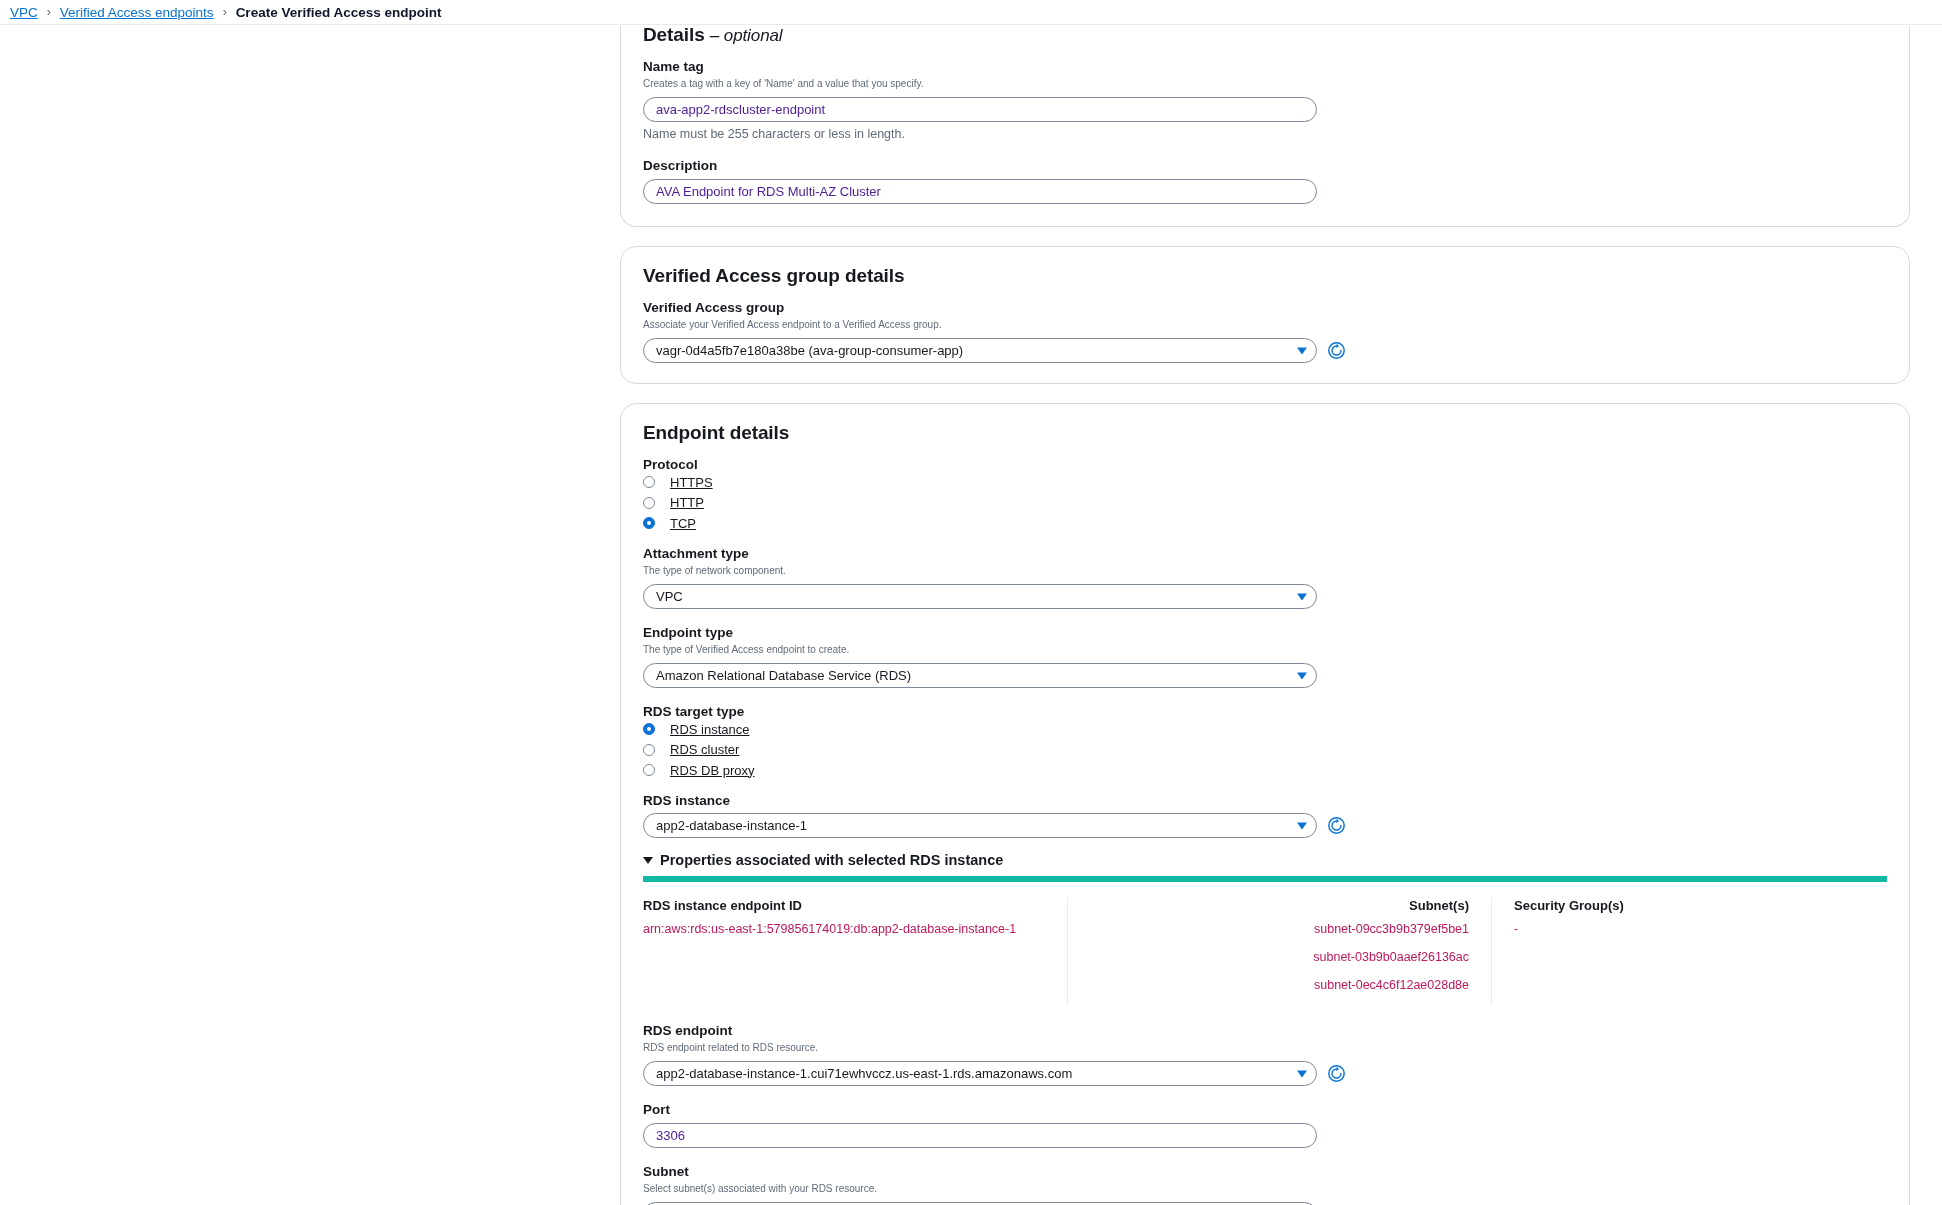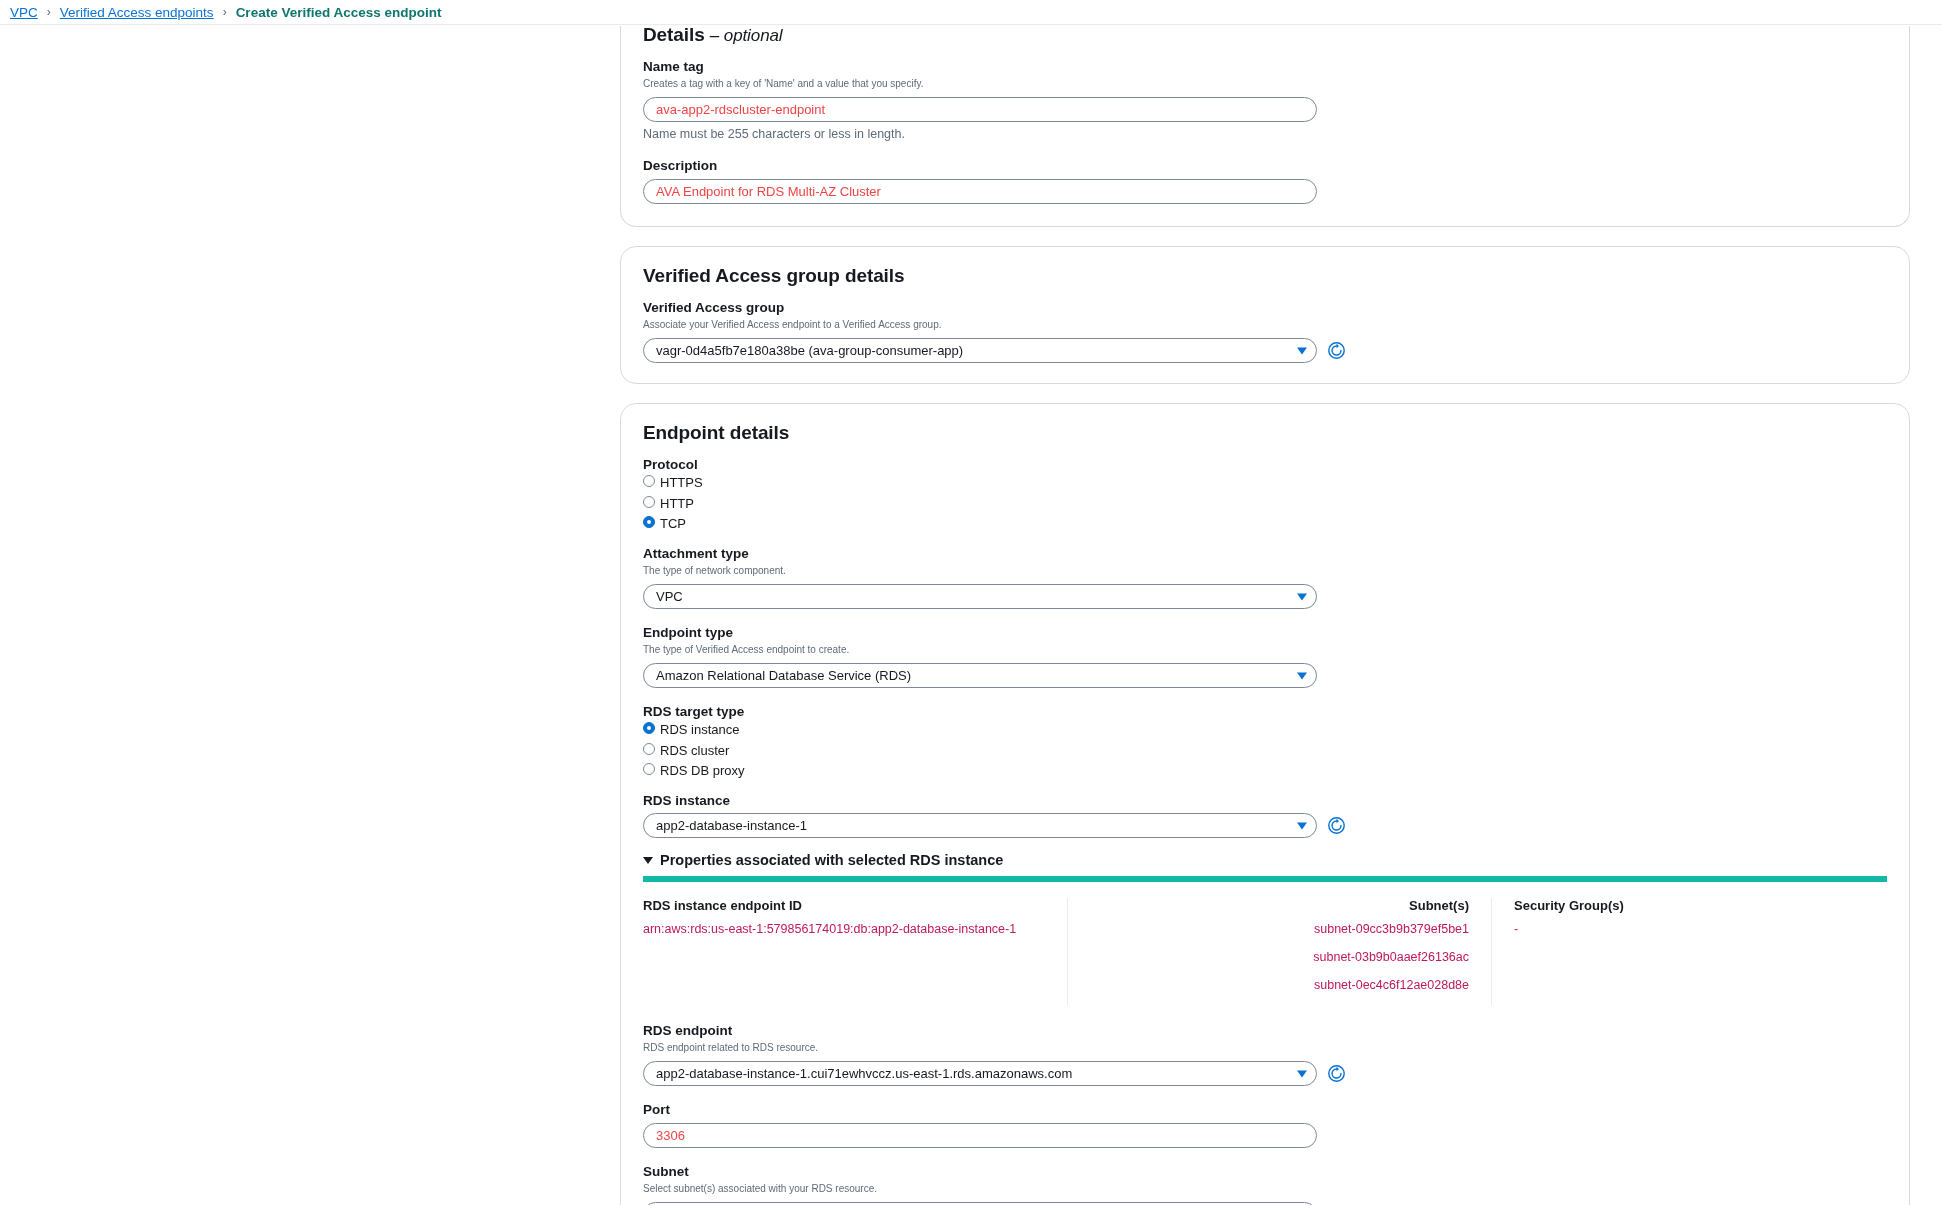--- a/index.html
+++ b/index.html
@@ -14,21 +14,21 @@
   
   .breadcrumb-bar {
     height: 25px;
     display: flex; align-items: center;
     padding-left: 10px;
     border-bottom: 1px solid #e9ebed;
     font-size: 13.5px;
   }
   .bc-link { color: #0972d3; text-decoration: underline; cursor: pointer; }
   .bc-sep { color: #5f6b7a; margin: 0 9px; font-size: 12px; }
-  .bc-current { color: #0f766e; font-weight: bold; }
+  .bc-current { color: #0f172a; font-weight: bold; }
 
   
   .page {
     position: absolute;
     top: 26px; left: 0; right: 0; bottom: 0;
     overflow: hidden;
   }
   .form-col {
     position: absolute;
     left: 620px;
@@ -88,21 +88,21 @@
   .input-row { display: flex; align-items: center; gap: 10px; }
 
   .text-input {
     width: 674px;
     height: 25px;
     border: 1px solid #7d8998;
     border-radius: 14px;
     background: #fff;
     font-family: "Liberation Sans", sans-serif;
     font-size: 13px;
-    color: #ef4444;
+    color: #4c1d95;
     padding: 0 12px;
     outline: none;
     line-height: 23px;
   }
   .text-input::placeholder { color: #5f6b7a; font-style: italic; }
 
   .select {
     position: relative;
     width: 674px;
     height: 25px;
@@ -129,25 +129,26 @@
 
   .refresh-btn {
     width: 19px; height: 19px;
     cursor: pointer;
     flex: none;
   }
 
   
   .radio-group { margin-top: 2px; }
   .radio-item {
-    display: flex; align-items: flex-start;
-    gap: 5px;
+    display: flex; align-items: center;
+    gap: 15px;
     height: 14px;
     margin-bottom: 6.5px;
     cursor: pointer;
+    text-decoration: underline;
   }
   .radio-dot {
     width: 12px; height: 12px;
     border-radius: 50%;
     border: 1.6px solid #7d8998;
     background: #fff;
     flex: none;
     position: relative;
   }
   .radio-item.checked .radio-dot {

